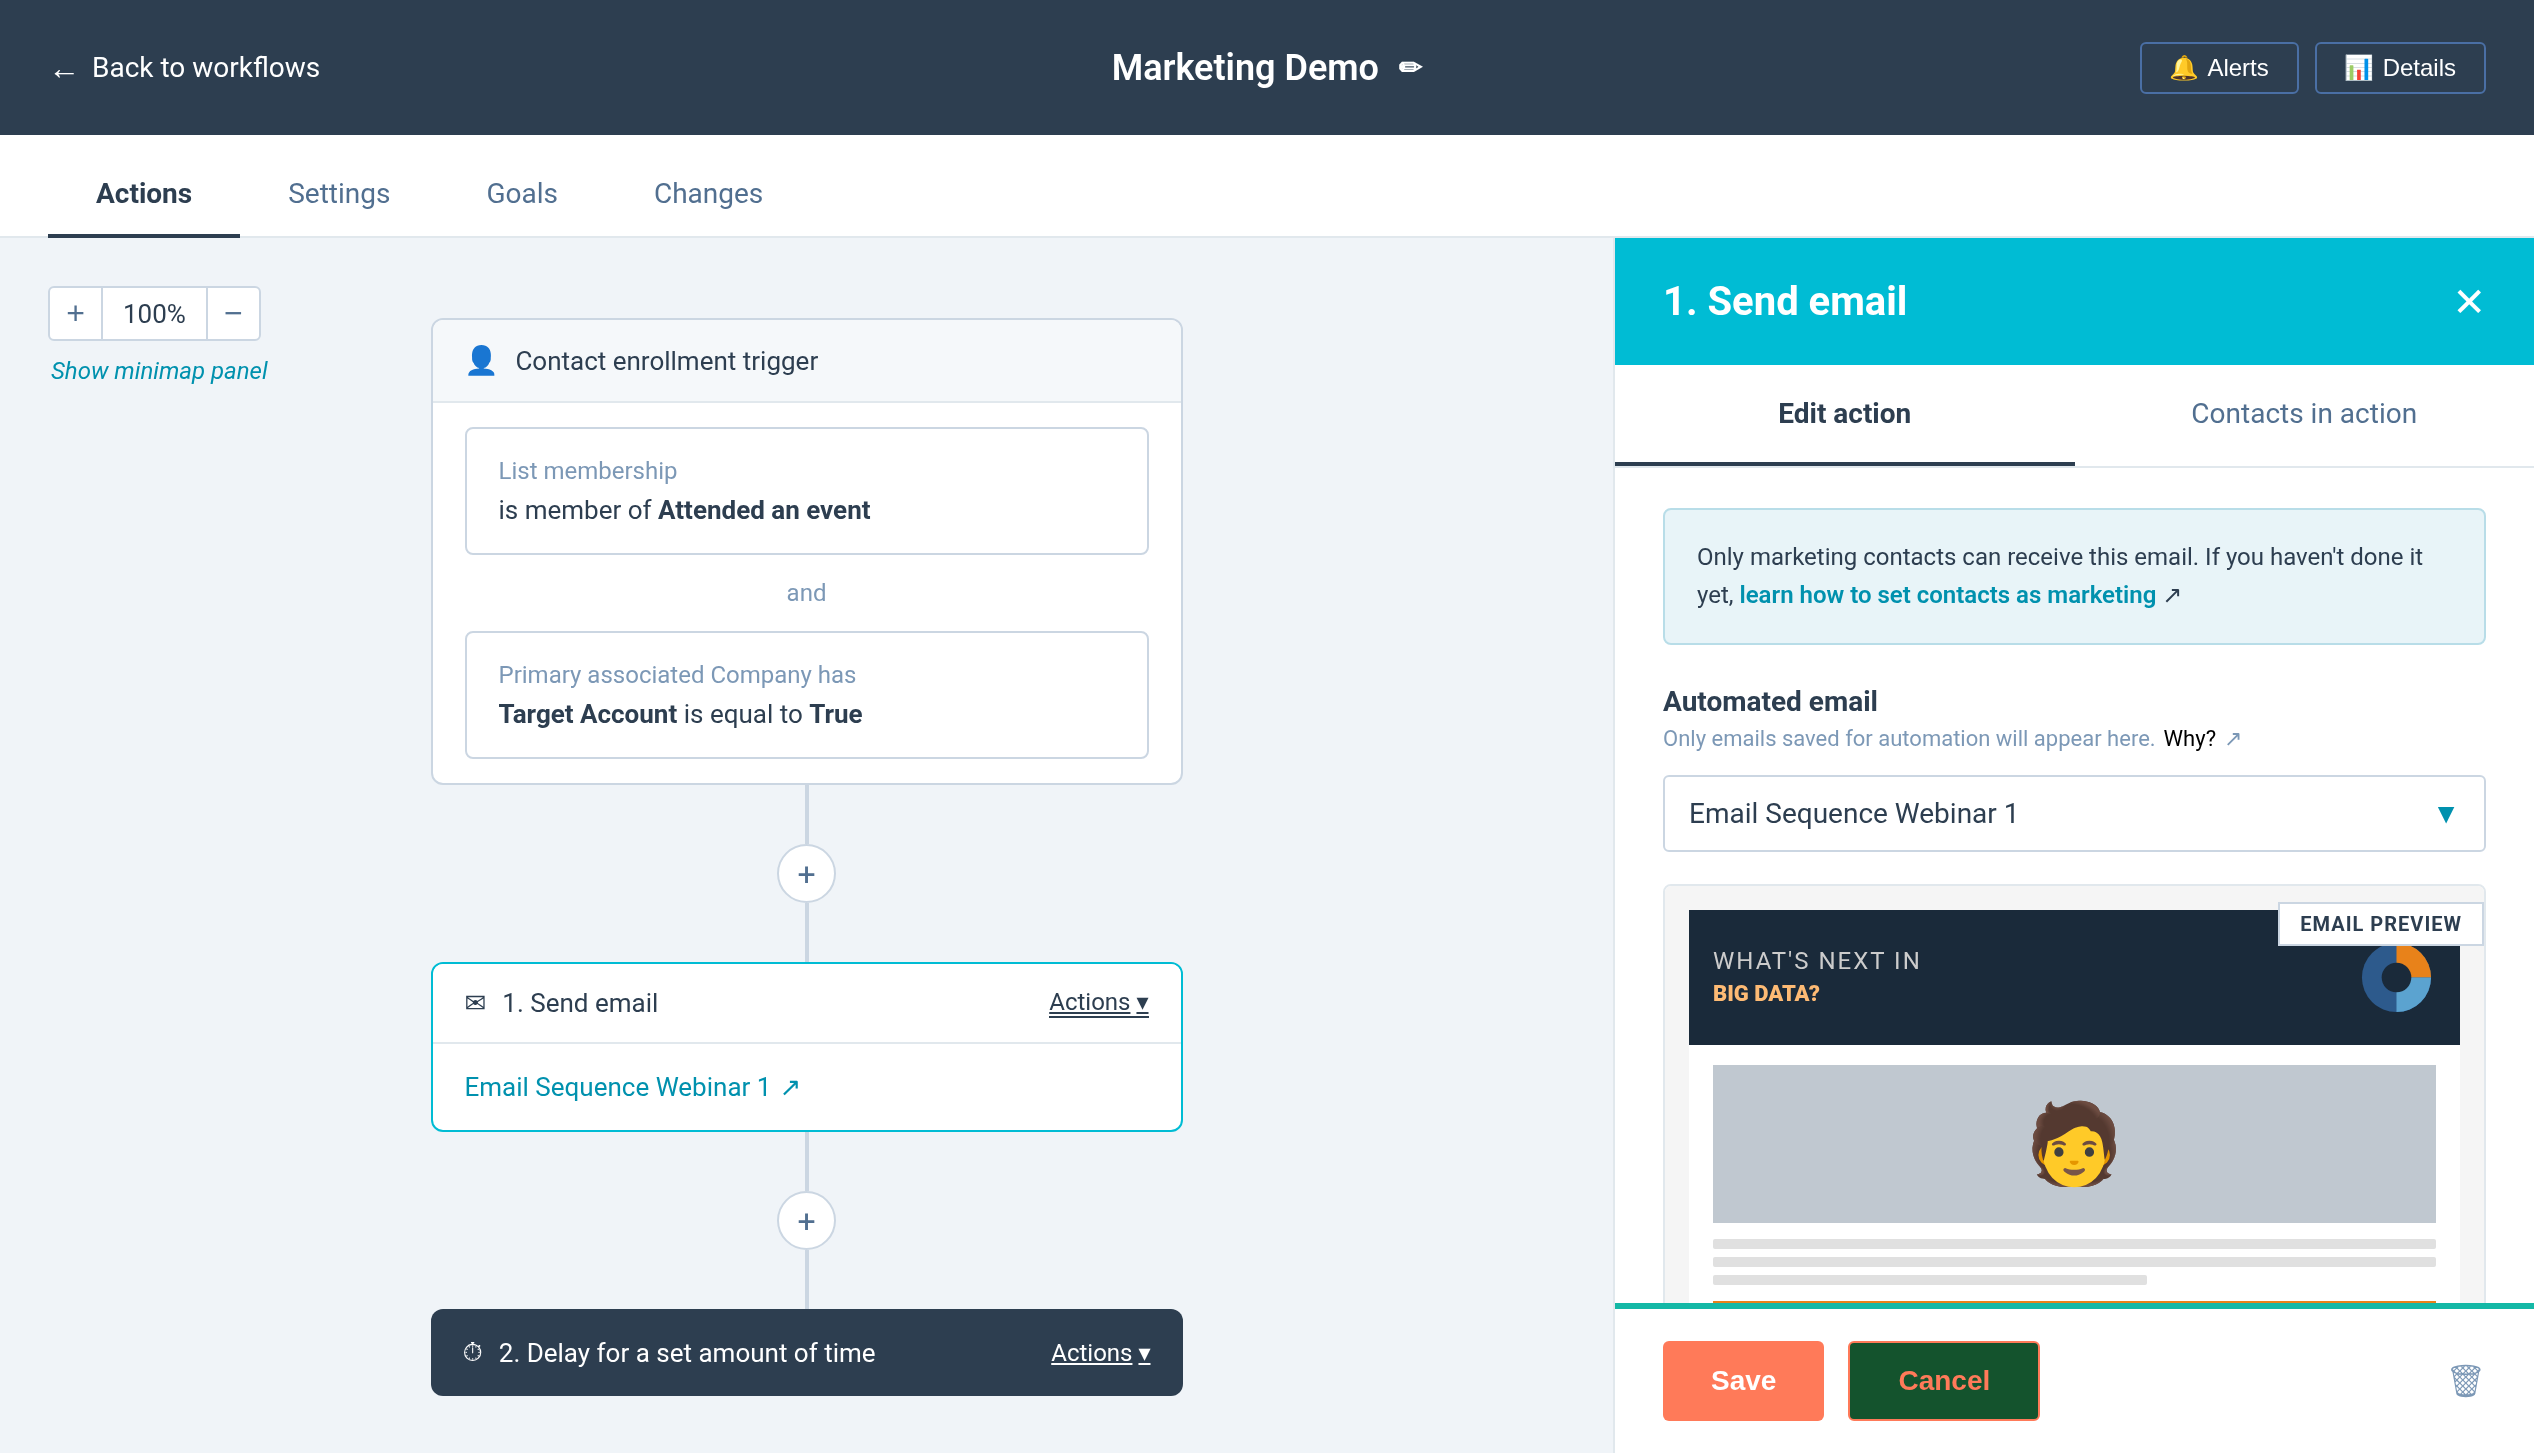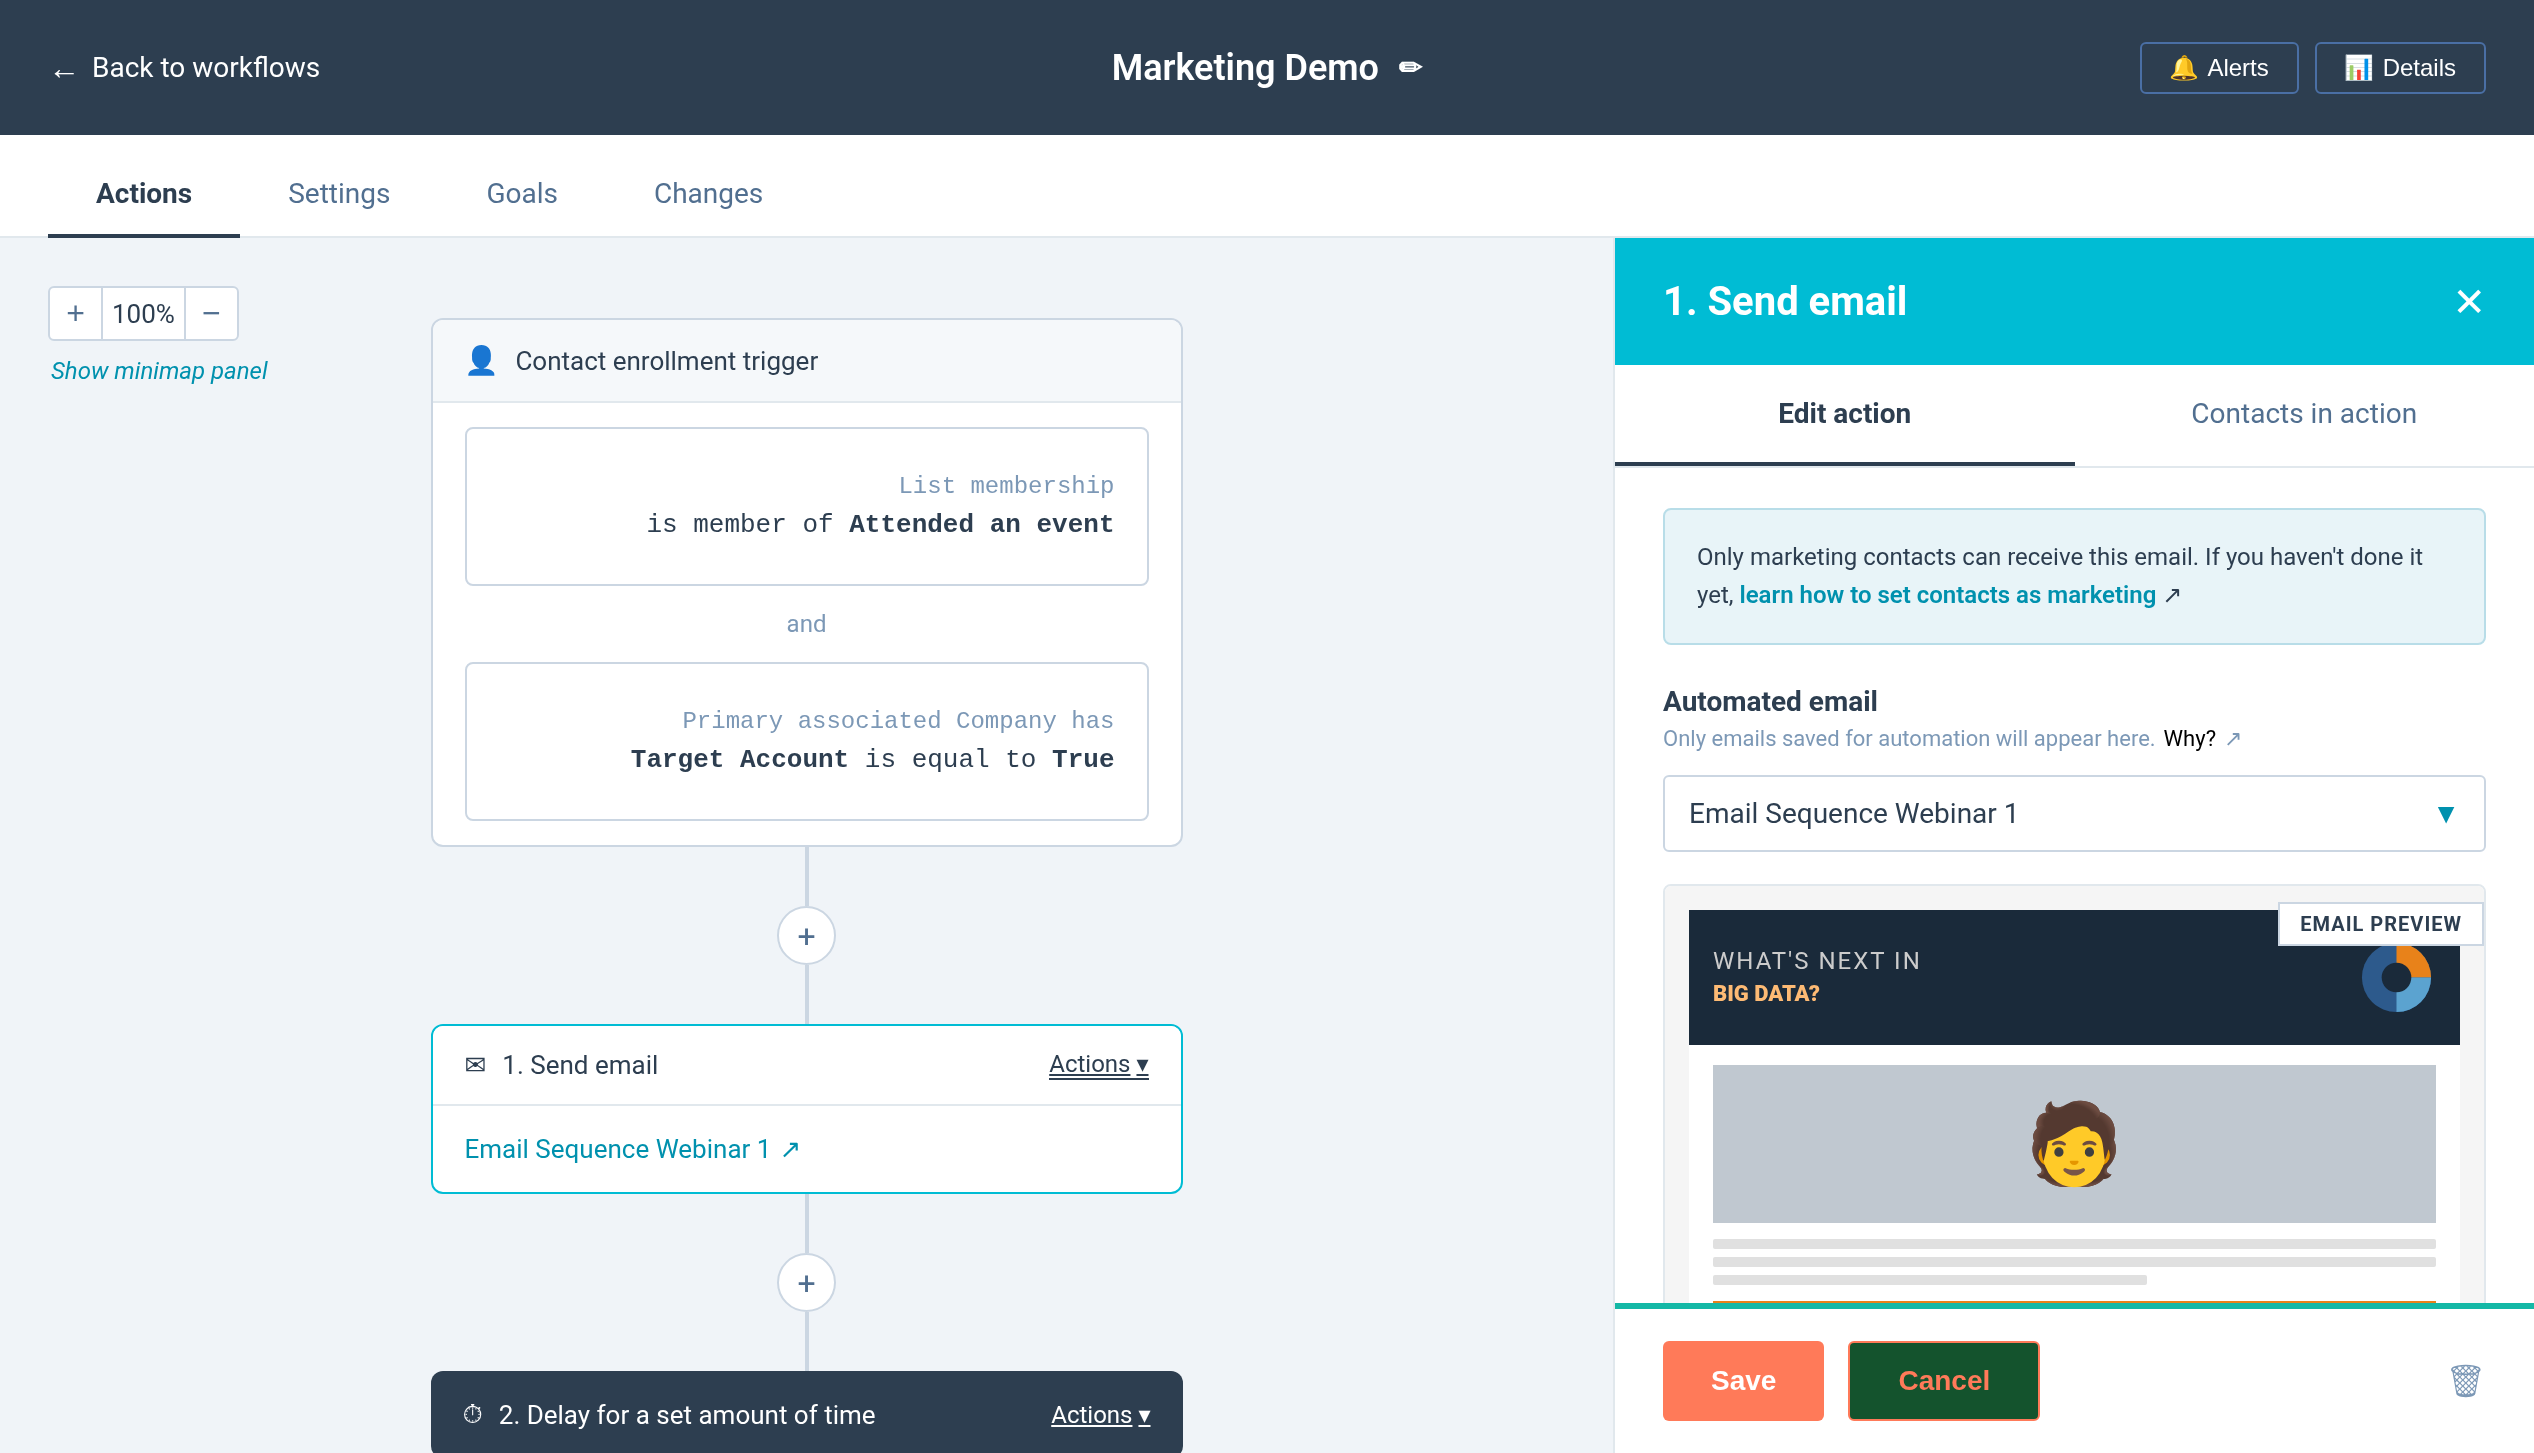--- a/index.html
+++ b/index.html
@@ -118,21 +118,21 @@
       display: flex;
       align-items: center;
       justify-content: center;
       color: #516f90;
     }
     .zoom-btn:first-child { border-radius: 6px 0 0 6px; }
     .zoom-btn:last-child { border-radius: 0 6px 6px 0; }
     .zoom-level {
       font-size: 26px;
       color: #2d3e50;
-      padding: 0 9px;
+      padding: 0 20px;
       height: 55px;
       display: flex;
       align-items: center;
       background: white;
       border-top: 2px solid #cbd6e2;
       border-bottom: 2px solid #cbd6e2;
     }
     .minimap-link {
       position: absolute;
       top: 119px;
@@ -173,23 +173,22 @@
     .trigger-icon { font-size: 28px; }
     .trigger-body {
       padding: 24px 32px;
       display: flex;
       flex-direction: column;
       gap: 20px;
     }
     .condition-card {
       border: 2px solid #cbd6e2;
       border-radius: 8px;
-      padding: 44px 32px;
-      text-align: right;
-      font-family: Liberation Mono, monospace;
+      padding: 28px 32px;
+      text-align: left;
     }
     .condition-label {
       font-size: 24px;
       color: #7c98b6;
       margin-bottom: 10px;
     }
     .condition-value {
       font-size: 26px;
       color: #2d3e50;
     }

